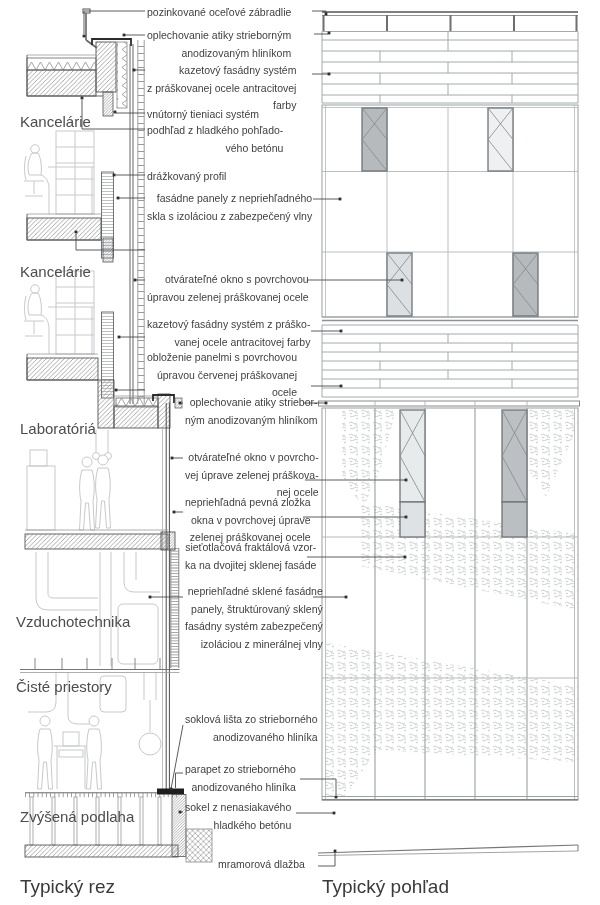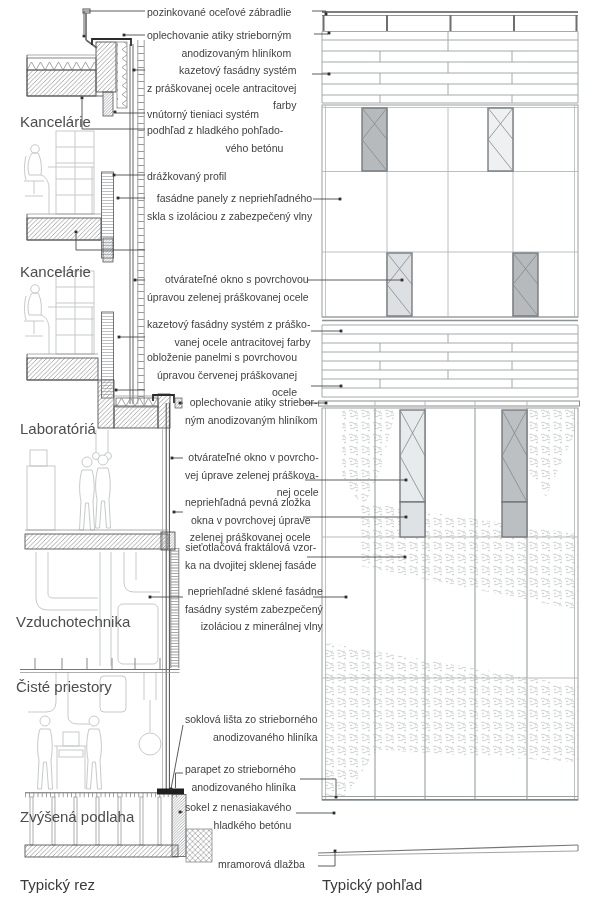--- a/index.html
+++ b/index.html
@@ -1,21 +1,21 @@
 <!DOCTYPE html>
 <html><head>
 <meta charset="utf-8">
 <style>
   html,body{margin:0;padding:0;background:#fff;}
   #sheet{position:relative;width:600px;height:905px;background:#fff;overflow:hidden;
          font-family:"Liberation Sans",sans-serif;}
   #linework{position:absolute;left:0;top:0;}
   .lab{position:absolute;font-size:10.5px;line-height:17.5px;color:#3f3f3f;white-space:nowrap;text-align:right;}
   .room{position:absolute;font-size:15px;color:#4d4d4d;white-space:nowrap;}
-  .cap{position:absolute;font-size:15px;color:#3a3a3a;white-space:nowrap;}
+  .cap{position:absolute;font-size:19px;color:#3a3a3a;white-space:nowrap;}
 </style>
 </head>
 <body>
 
 <div id="sheet">
 
 <svg id="linework" width="600" height="905" viewBox="0 0 600 905">
   <defs>
     <pattern id="hatch" width="4.5" height="4.5" patternUnits="userSpaceOnUse">
       <path d="M0,4.5 L4.5,0" stroke="#8e8e8e" stroke-width="0.75" fill="none"></path>
@@ -385,20 +385,21 @@
       <div>nepriehľadná pevná zložka</div>
       <div>okna v povrchovej úprave</div>
       <div>zelenej práškovanej ocele</div>
     </div>
 <div class="lab" style="left:185px;top:539px">
       <div>sieťotlačová fraktálová vzor-</div>
       <div>ka na dvojitej sklenej fasáde</div>
     </div>
 <div class="lab" style="left:185px;top:583px">
       <div>nepriehľadné sklené fasádne</div>
+      <div>panely, štruktúrovaný sklený</div>
       <div>fasádny systém zabezpečený</div>
       <div>izoláciou z minerálnej vlny</div>
     </div>
 <div class="lab" style="left:185px;top:711px">
       <div>soklová lišta zo strieborného</div>
       <div>anodizovaného hliníka</div>
     </div>
 <div class="lab" style="left:185px;top:761px">
       <div>parapet zo strieborného</div>
       <div>anodizovaného hliníka</div>

